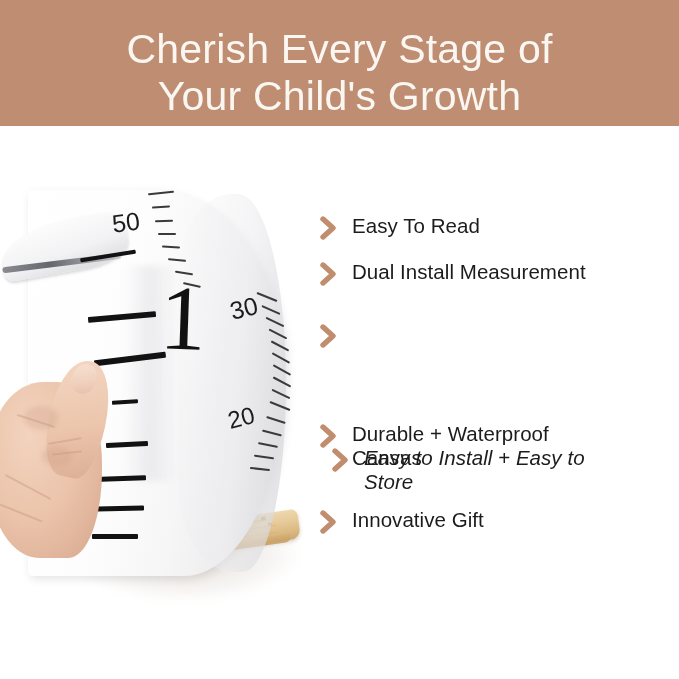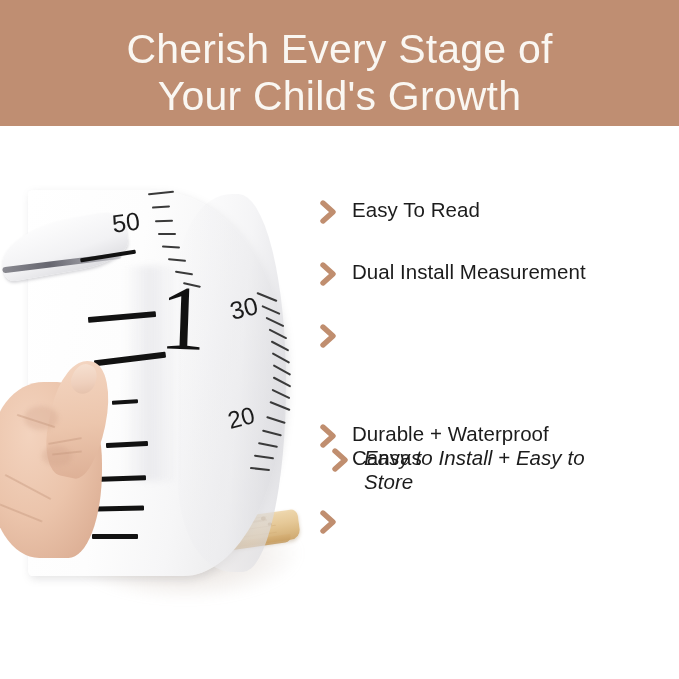--- a/index.html
+++ b/index.html
@@ -397,21 +397,21 @@
       <div class="crease" style="left:58px; top:86px;  width:34px; height:2px; transform:rotate(-10deg);"></div>
       <div class="crease" style="left:62px; top:98px;  width:30px; height:2px; transform:rotate(-6deg);"></div>
       <div class="crease" style="left:12px; top:132px; width:52px; height:2px; transform:rotate(28deg);"></div>
       <div class="crease" style="left:8px;  top:158px; width:46px; height:2px; transform:rotate(22deg);"></div>
     </div>
 
   </div>
 
   <div class="feature-list">
 
-    <div class="feature-item" style="top:0px; left:0;">
+    <div class="feature-item" style="top:16px; left:0;">
       <span class="chevron">
         <svg width="22" height="26" viewBox="0 0 22 26">
           <path d="M5 4 L15 13 L5 22" fill="none" stroke="#c08e6f" stroke-width="5.4" stroke-linecap="round" stroke-linejoin="round"></path>
         </svg>
       </span>
       <span class="feature-text">Easy To Read</span>
     </div>
 
     <div class="feature-item" style="top:62px; left:0;">
       <span class="chevron">
@@ -449,17 +449,18 @@
       <span class="feature-text">Easy to Install + Easy to
 Store</span>
     </div>
 
     <div class="feature-item" style="top:310px; left:0;">
       <span class="chevron">
         <svg width="22" height="26" viewBox="0 0 22 26">
           <path d="M5 4 L15 13 L5 22" fill="none" stroke="#c08e6f" stroke-width="5.4" stroke-linecap="round" stroke-linejoin="round"></path>
         </svg>
       </span>
+      <span class="feature-text">Innovative Gift</span>
     </div>
 
   </div>
 
 </div>
 
 </body></html>

